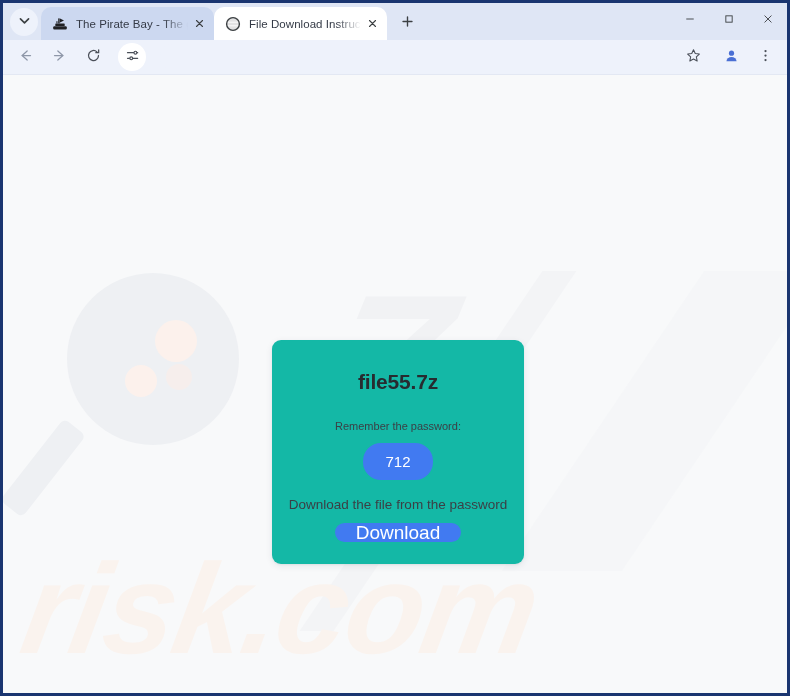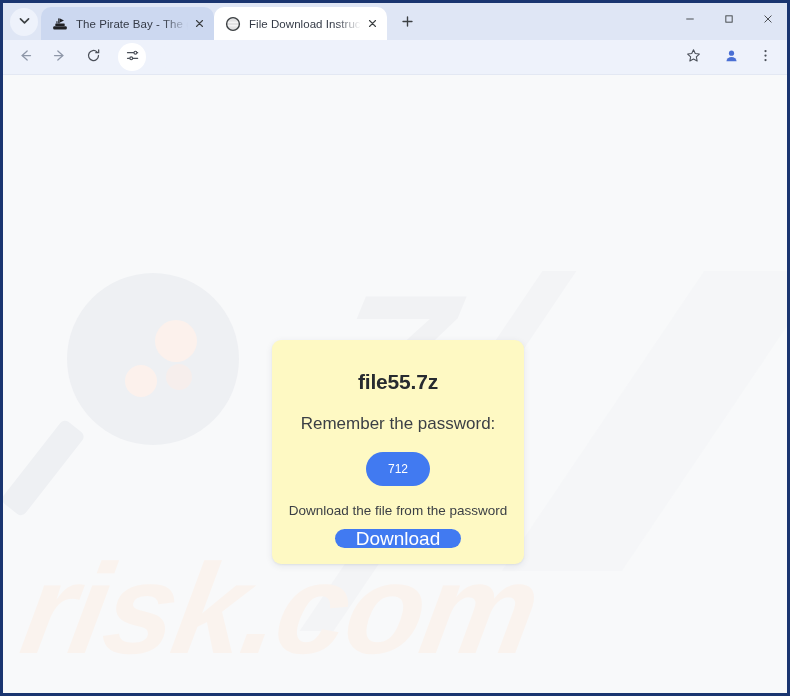--- a/index.html
+++ b/index.html
@@ -214,46 +214,46 @@
     transform: skewX(-34deg);
   }
   .wm-s1 { left: 418px; top: 196px;  width: 34px;  height: 360px; }
   .wm-s2 { left: 600px; top: 196px;  width: 120px; height: 300px; opacity: .55;}
 
   
   #card {
     position: absolute;
     left: 269px; top: 265px;
     width: 252px; height: 224px;
-    background: #fef9c3;
+    background: #14b8a6;
     border-radius: 9px;
     box-shadow: 0 2px 7px rgba(40,50,70,.085), 0 1px 2px rgba(40,50,70,.06);
     display: flex;
     flex-direction: column;
     align-items: center;
   }
   #card-title {
     margin-top: 30px;
     font-size: 21px;
     font-weight: 700;
     color: #272b30;
     letter-spacing: -0.2px;
   }
   #card-sub1 {
-    margin-top: 20px;
-    font-size: 17px;
+    margin-top: 26px;
+    font-size: 11px;
     color: #3b3f45;
     text-align: right;
   }
   .pill {
-    margin-top: 18px;
+    margin-top: 11px;
     background: #417af1;
     color: #ffffff;
     border-radius: 18px;
-    font-size: 12px;
+    font-size: 15px;
     line-height: 1;
     padding: 11px 22px;
     display: inline-block;
     text-align: center;
   }
   #card-sub2 {
     margin-top: 17px;
     font-size: 13.5px;
     color: #3b3f45;
   }

